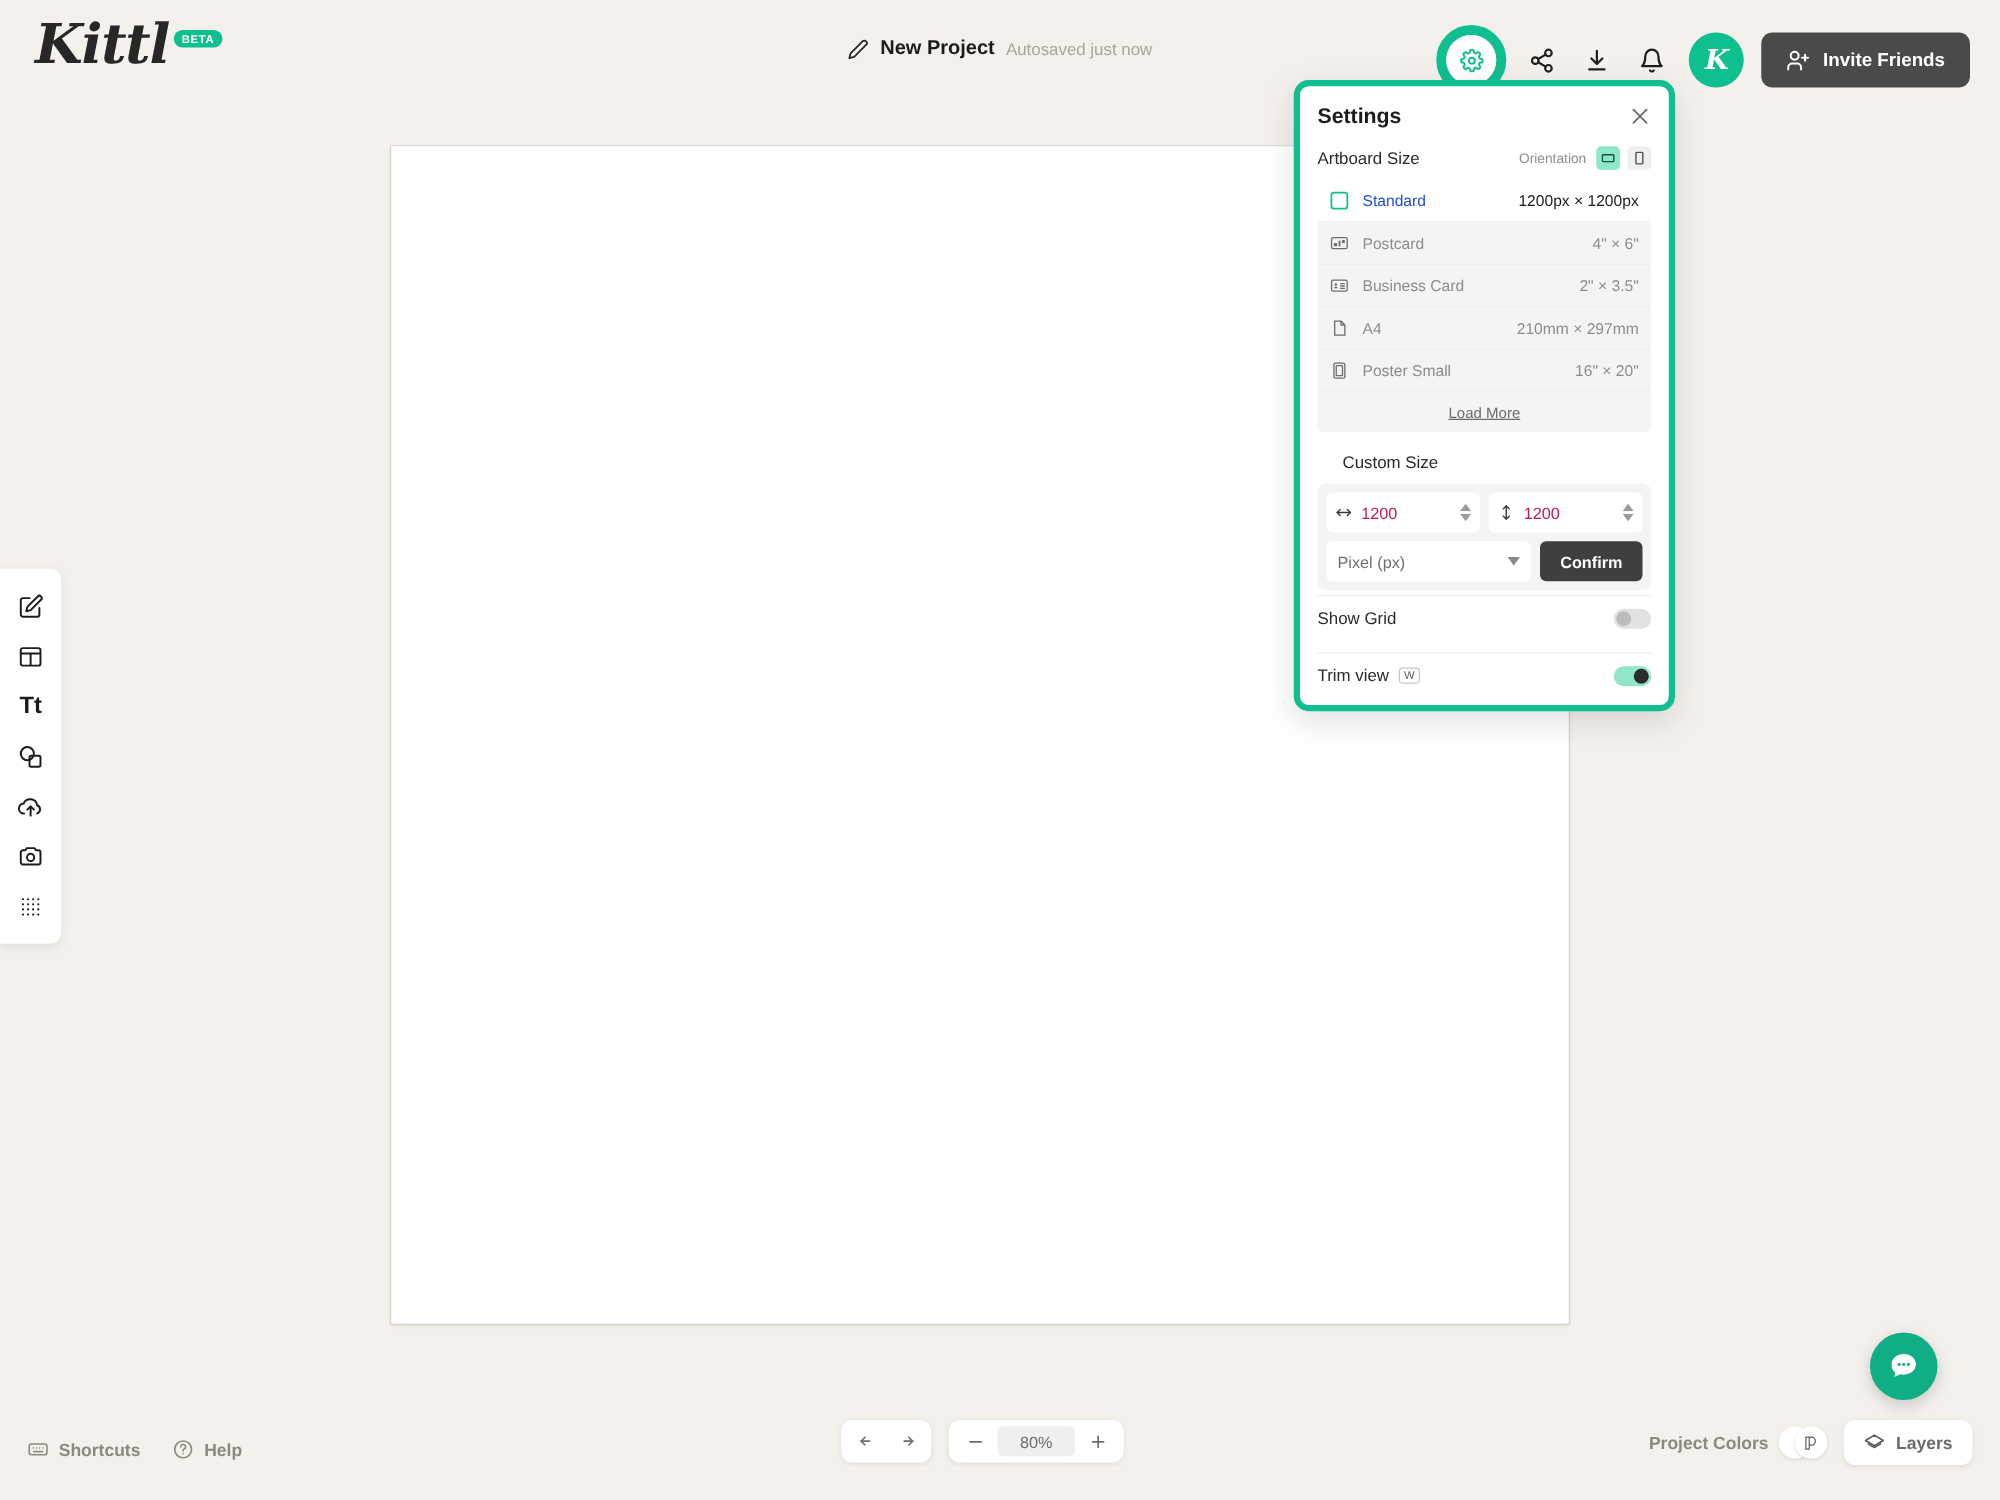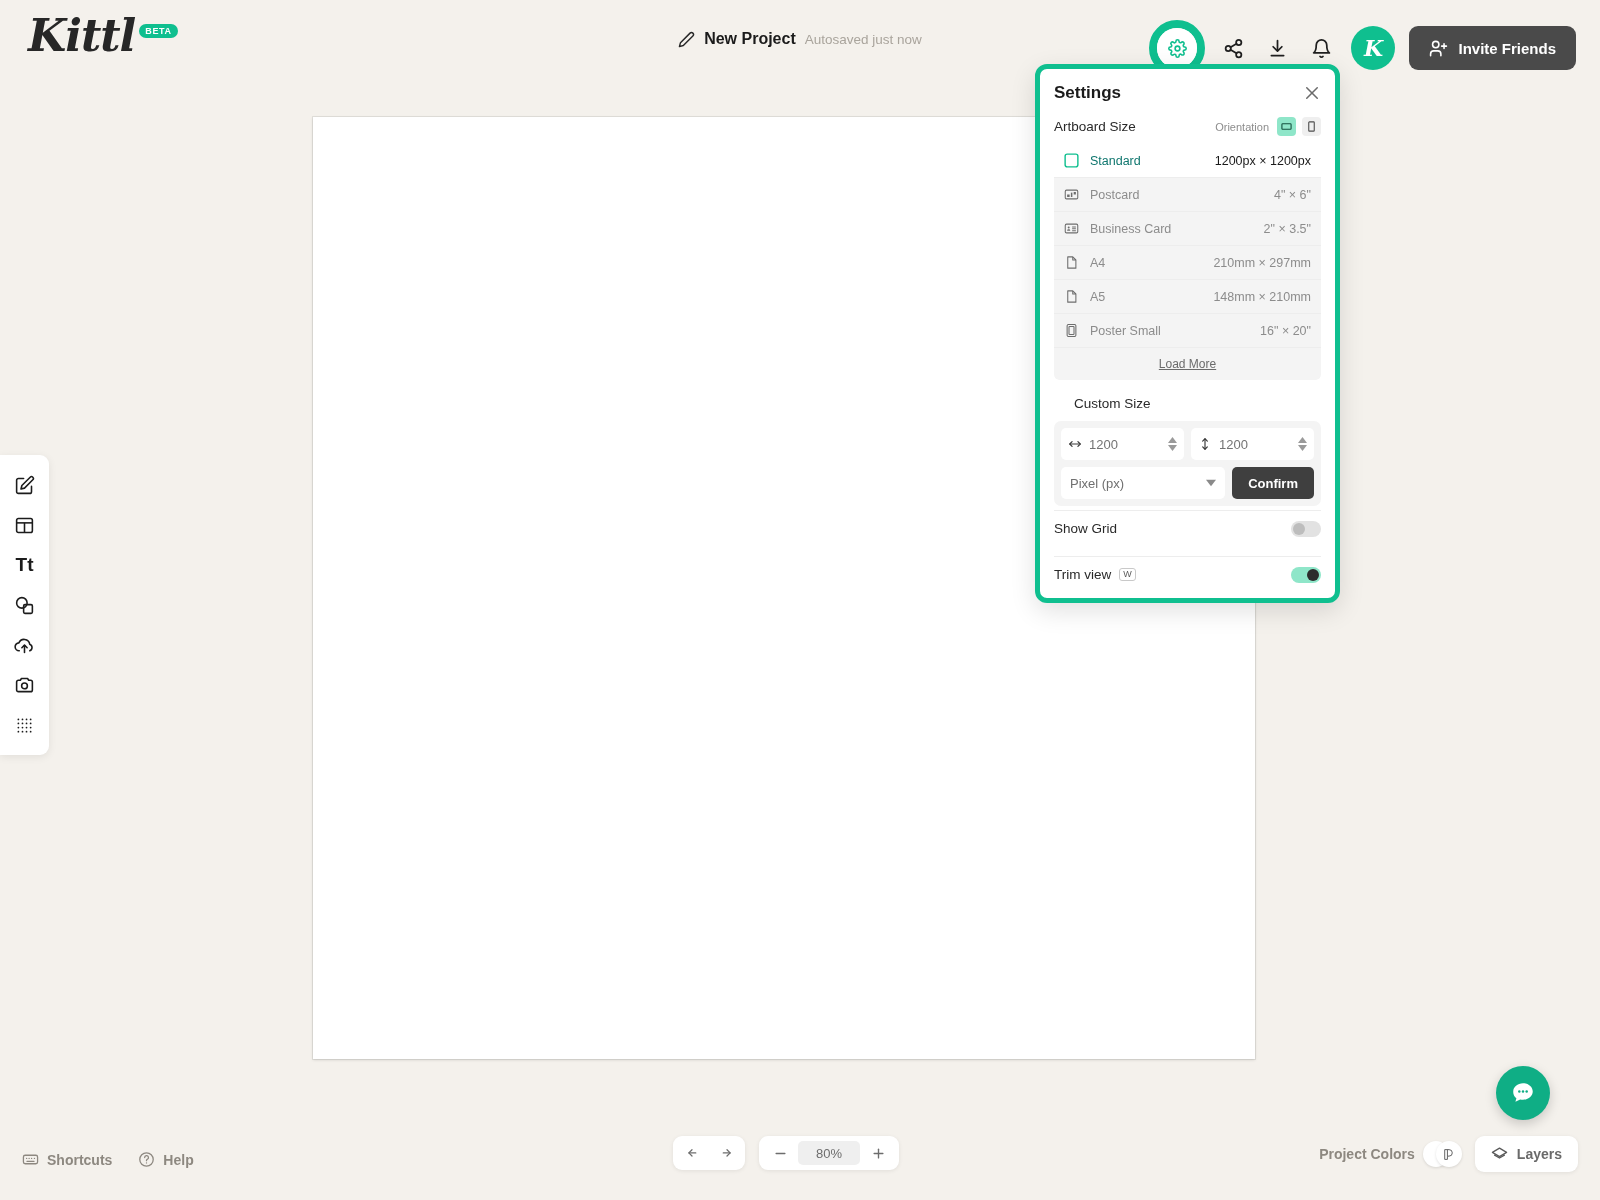--- a/index.html
+++ b/index.html
@@ -138,42 +138,42 @@
     cursor: pointer;
   }
   .size-row.alt { background: #f4f4f4; }
   .size-row .ricon {
     width: 26px; display: flex; align-items: center; justify-content: center;
     color: #6d6d6d;
   }
   .size-row .ricon svg { width: 15px; height: 15px; }
   .size-row.selected .ricon svg { width: 17px; height: 17px; color: #0fbf8f; }
   .size-name { font-size: 12.5px; color: #8c8c8c; margin-left: 6px; flex: 1; }
-  .size-row.selected .size-name { color: #0f766e; }
+  .size-row.selected .size-name { color: #1d4ed8; }
   .size-dim { font-size: 12.5px; color: #8c8c8c; }
   .size-row.selected .size-dim { color: #1b1b1b; }
 
   .load-more-row {
     background: #f4f4f4; height: 32px;
     display: flex; align-items: center; justify-content: center;
     border-radius: 0 0 5px 5px; cursor: pointer;
   }
   .load-more-row span { font-size: 12px; color: #6b6b6b; text-decoration: underline; }
 
   .custom-title { font-size: 13.5px; color: #2a2a2a; margin: 16px 0 10px 20px; }
 
   .custom-box { background: #f4f4f4; border-radius: 7px; padding: 7px; }
   .cs-row { display: flex; gap: 7px; }
   .cs-row + .cs-row { margin-top: 7px; }
   .num-field {
     flex: 1; background: #fff; border-radius: 5px; height: 32px;
     display: flex; align-items: center; padding: 0 7px; gap: 7px;
   }
   .num-field .fi { width: 14px; height: 14px; color: #3a3a3a; flex: 0 0 14px; }
-  .num-field .val { flex: 1; font-size: 13px; color: #737373; }
+  .num-field .val { flex: 1; font-size: 13px; color: #be185d; }
   .spin { display: flex; flex-direction: column; gap: 2px; color: #9a9a9a; cursor: pointer; }
   .spin svg { width: 9px; height: 6px; }
 
   .select-field {
     flex: 1; background: #fff; border-radius: 5px; height: 32px;
     display: flex; align-items: center; justify-content: space-between;
     padding: 0 9px; cursor: pointer;
   }
   .select-field .val { font-size: 13px; color: #6f6f6f; }
   .select-field svg { width: 10px; height: 10px; color: #8a8a8a; }
@@ -464,30 +464,20 @@
         <div class="ricon">
           <svg viewBox="0 0 24 24" fill="none" stroke="currentColor" stroke-width="1.7" stroke-linejoin="round">
               <path d="M6 3h8l5 5v13H6Z"></path>
               <path d="M14 3v5h5"></path>
             </svg>
         </div>
         <div class="size-name">A4</div>
         <div class="size-dim">210mm × 297mm</div>
       </div>
 
-      <div class="size-row alt">
-        <div class="ricon">
-          <svg viewBox="0 0 24 24" fill="none" stroke="currentColor" stroke-width="1.7" stroke-linejoin="round">
-              <path d="M6 3h8l5 5v13H6Z"></path>
-              <path d="M14 3v5h5"></path>
-            </svg>
-        </div>
-        <div class="size-name">A5</div>
-        <div class="size-dim">148mm × 210mm</div>
-      </div>
 
       <div class="size-row alt">
         <div class="ricon">
           <svg viewBox="0 0 24 24" fill="none" stroke="currentColor" stroke-width="1.7">
               <rect x="5" y="2.5" width="14" height="19" rx="2"></rect>
               <rect x="8" y="5.5" width="8" height="13" rx="1"></rect>
             </svg>
         </div>
         <div class="size-name">Poster Small</div>
         <div class="size-dim">16" × 20"</div>

